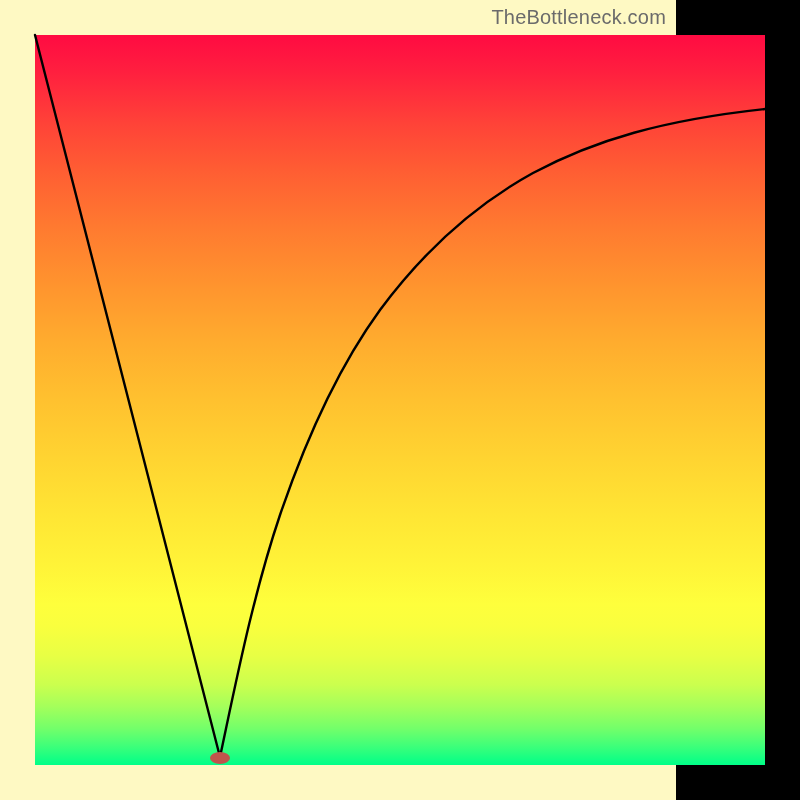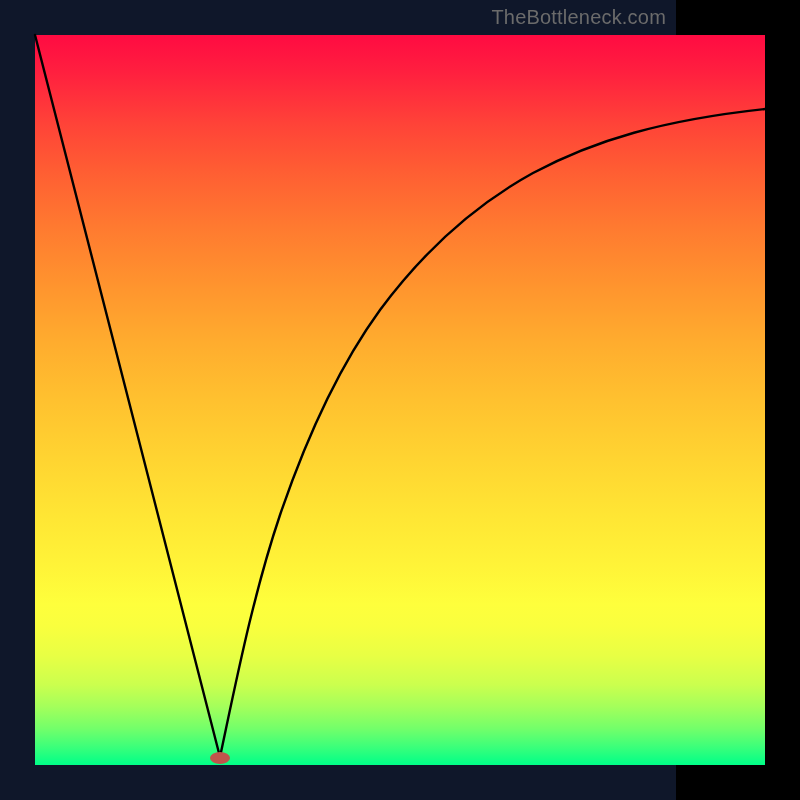--- a/index.html
+++ b/index.html
@@ -8,21 +8,21 @@
     width: 800px;
     height: 800px;
     overflow: hidden;
     background: #000;
     font-family: Arial, Helvetica, sans-serif;
   }
   .frame {
     position: relative;
     width: 676px;
     height: 800px;
-    background: #0f172a;
+    background: #fef9c3;
   }
   .plot {
     position: absolute;
     left: 35px;
     top: 35px;
     width: 730px;
     height: 730px;
     background: linear-gradient(to bottom,
       #ff0b42 0%,
       #ff1f3f 5%,

